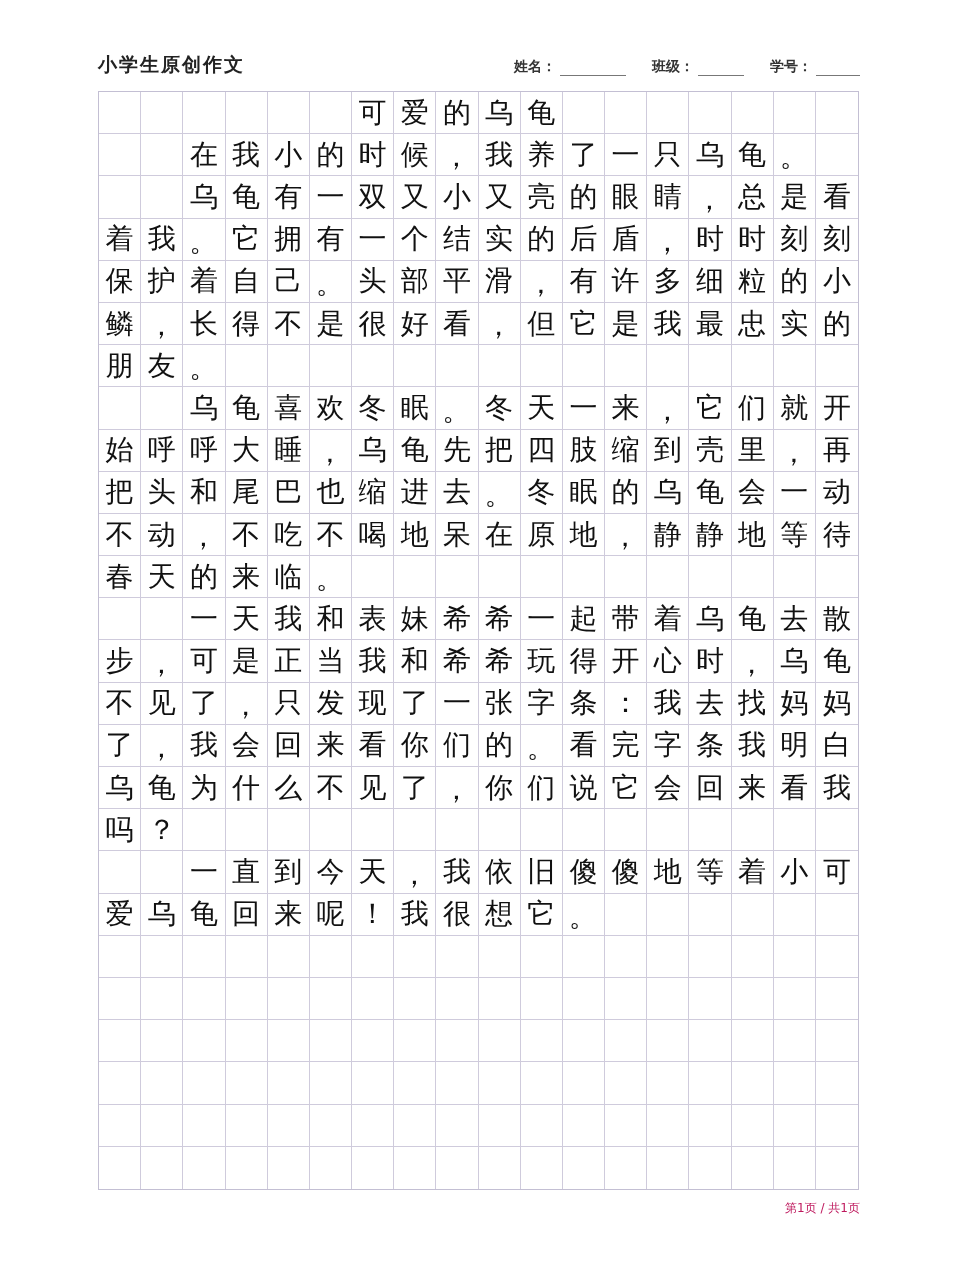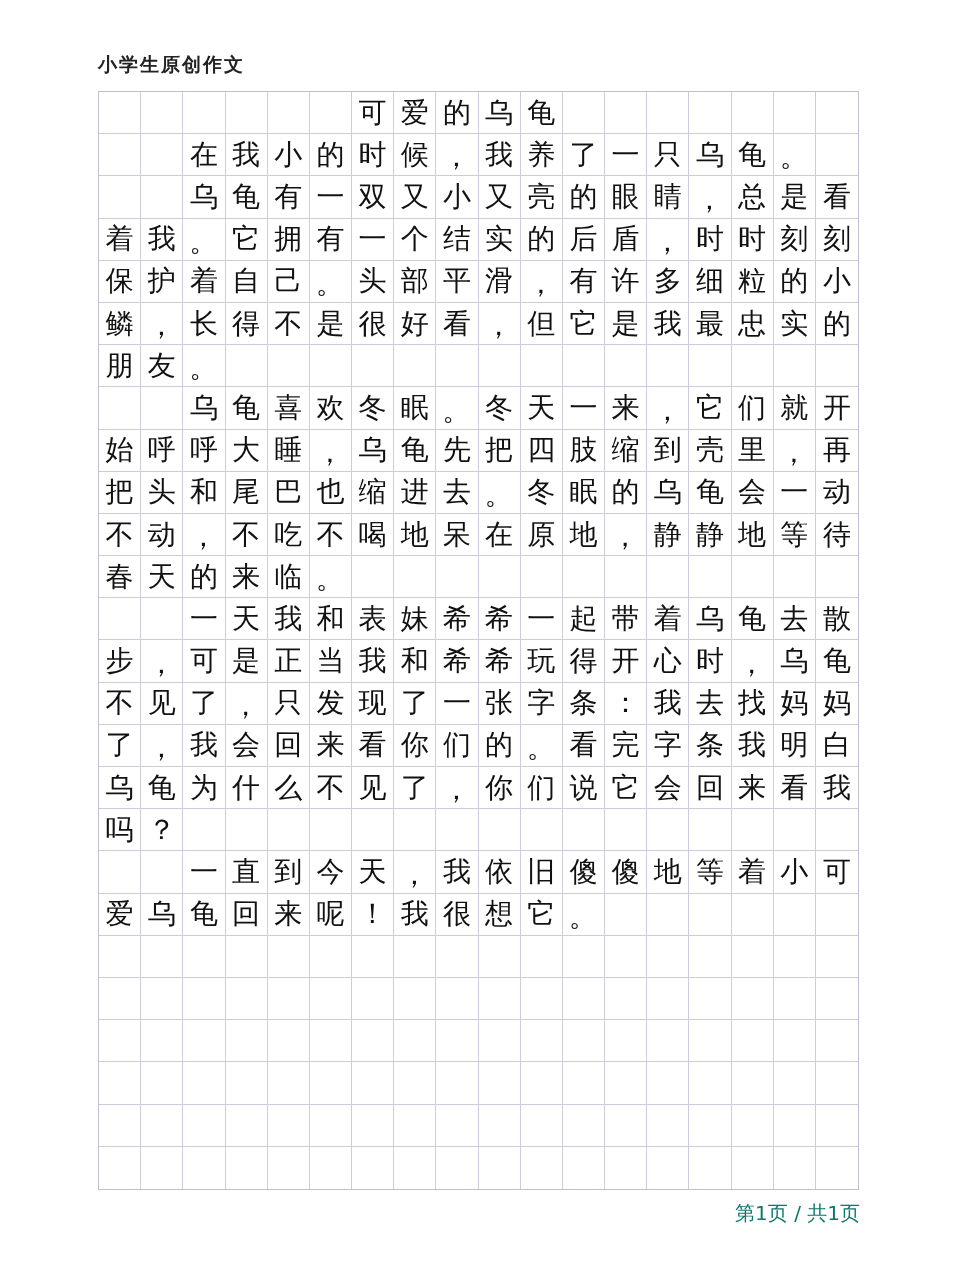--- a/index.html
+++ b/index.html
@@ -9,27 +9,41 @@
   .doc-type { position: absolute; left: 0; top: 0; font-size: 19px; letter-spacing: 2px; color: #222; }
   .fields { position: absolute; right: 0; top: 6px; font-size: 14px; color: #333; display: flex; align-items: flex-end; }
   .field { display: flex; align-items: flex-end; margin-left: 26px; }
   .field .line { display: inline-block; border-bottom: 1px solid #777; height: 16px; margin-left: 4px; }
   .grid { position: absolute; left: 98px; top: 91px; width: 761px; height: 1099px;
           display: grid; grid-template-columns: repeat(18, 1fr); grid-template-rows: repeat(26, 1fr);
           border: 1.5px solid #c3bfd3; box-sizing: border-box; }
   .cell { border-right: 1px solid #cfcbdc; border-bottom: 1px solid #cfcbdc; box-sizing: border-box;
           display: flex; align-items: center; justify-content: center; font-size: 28px; line-height: 1; color: #111; }
   .cell.punct-comma, .cell.punct-period { align-items: flex-end; justify-content: flex-start; padding-left: 6px; padding-bottom: 4px; }
-  .footer { position: absolute; top: 1200px; right: 100px; font-size: 20px; color: #0f766e; font-family: "DejaVu Sans", sans-serif; }
+  .footer { position: absolute; top: 1200px; right: 100px; font-size: 12px; color: #be185d; font-family: "DejaVu Sans", sans-serif; }
 </style>
 </head>
 <body>
 
 <div class="header">
   <div class="doc-type">小学生原创作文</div>
+  <div class="fields">
+    <div class="field">
+      <span>姓名：</span>
+      <span class="line" style="width:66px"></span>
+    </div>
+    <div class="field">
+      <span>班级：</span>
+      <span class="line" style="width:46px"></span>
+    </div>
+    <div class="field">
+      <span>学号：</span>
+      <span class="line" style="width:44px"></span>
+    </div>
+  </div>
 </div>
 
 <div class="grid" id="grid">
     <div class="cell"></div>
     <div class="cell"></div>
     <div class="cell"></div>
     <div class="cell"></div>
     <div class="cell"></div>
     <div class="cell"></div>
     <div class="cell">可</div>

